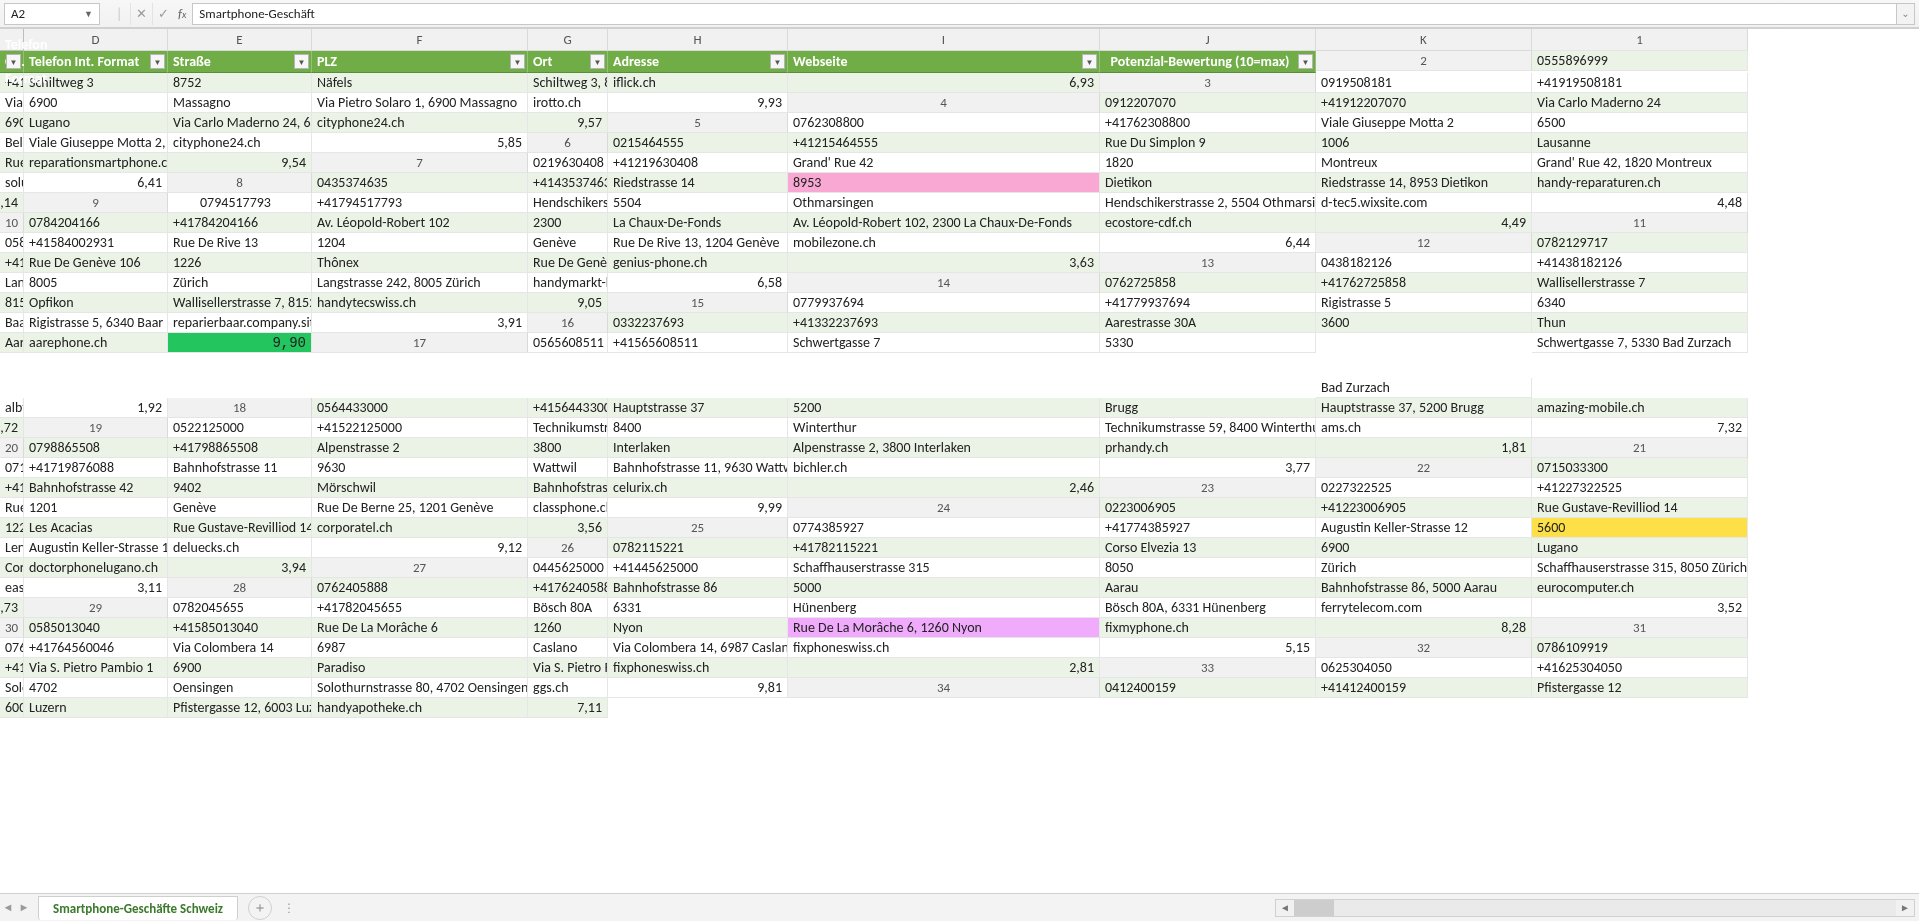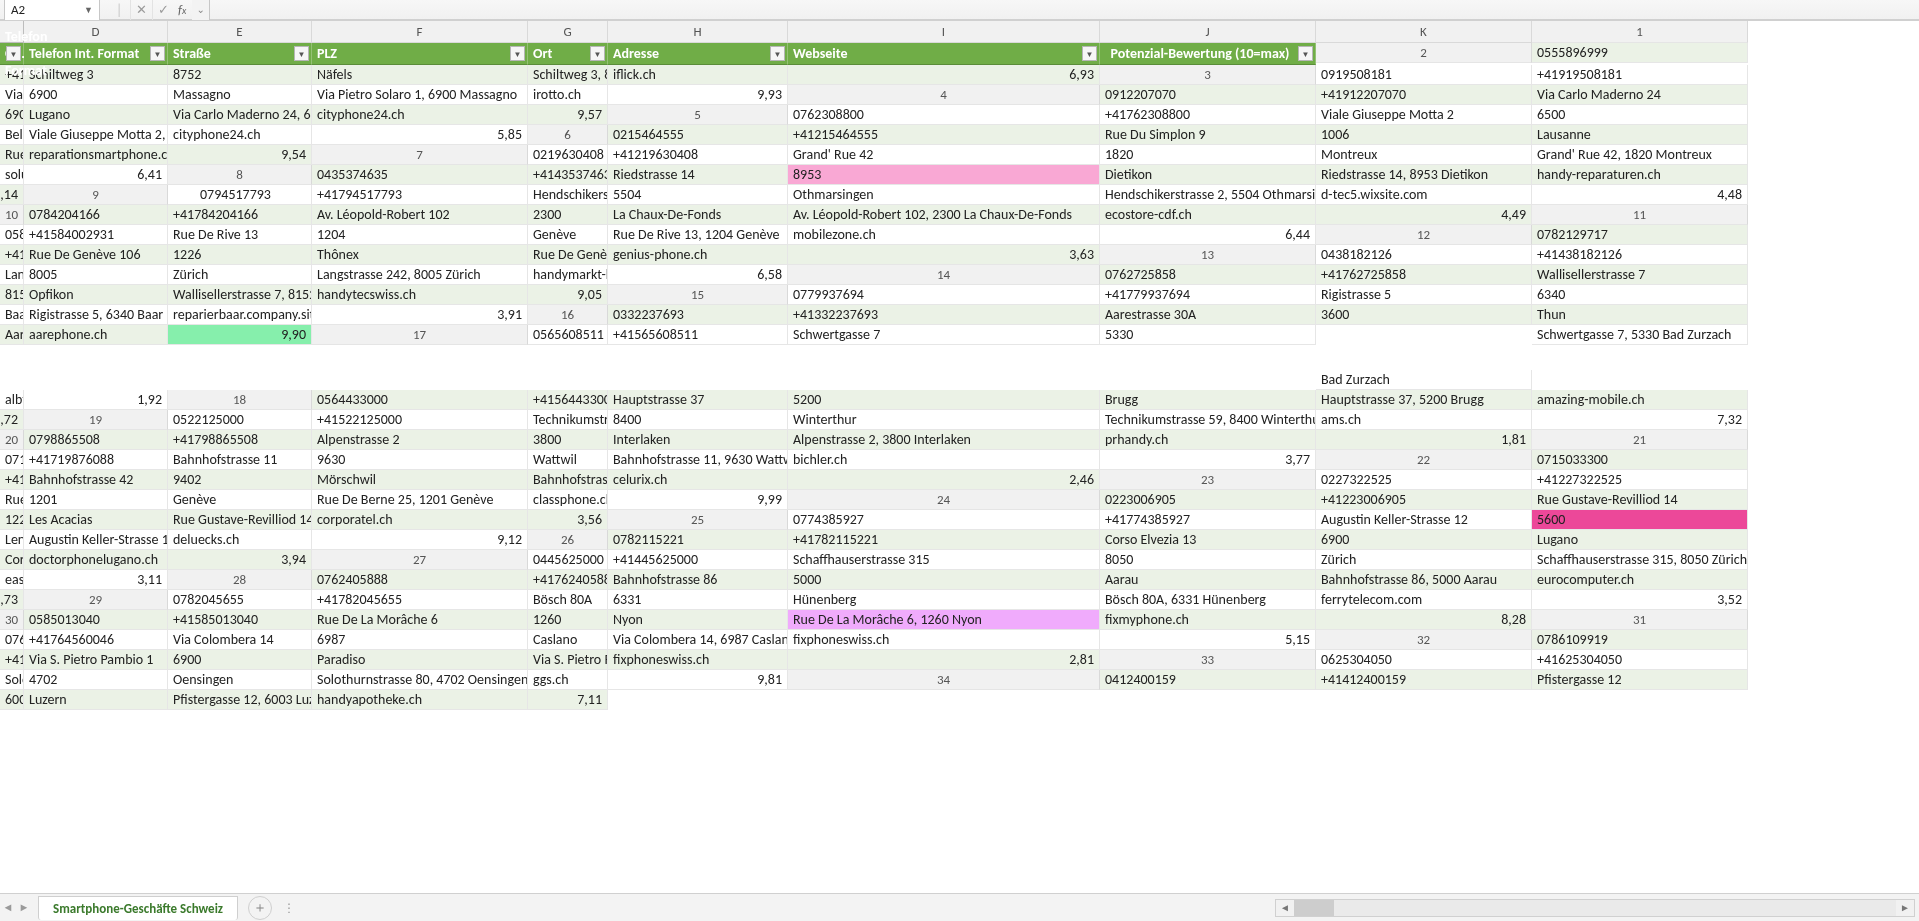--- a/index.html
+++ b/index.html
@@ -8,21 +8,21 @@
     font-family: Calibri, "Segoe UI", Arial, sans-serif;
     font-size: 14px;
     background: #ffffff;
     overflow: hidden;
     color: #222;
   }
 
   
   .formula-bar {
     display: flex; align-items: center;
-    height: 20px;
+    height: 28px;
     background: linear-gradient(#f7f7f7,#f1f1f1);
     border-bottom: 1px solid #d0d0d0;
     padding: 2px 4px;
   }
   .name-box {
     width: 96px; height: 22px;
     border: 1px solid #c7c7c7;
     background: #fff;
     display: flex; align-items: center;
     padding: 0 6px;
@@ -162,20 +162,23 @@
 <div class="formula-bar">
   <div class="name-box">
     <span>A2</span>
     <span class="dd">▼</span>
   </div>
   <div class="fx-group">
     <div class="fx-btn bar">│</div>
     <div class="fx-btn">✕</div>
     <div class="fx-btn">✓</div>
     <div class="fx-label">f<span style="font-size:10px;">x</span></div>
+  </div>
+  <div class="formula-input">
+    <span>Smartphone-Geschäft</span>
   </div>
   <div class="formula-expand">⌄</div>
 </div>
 
 <div class="grid-wrap">
   <div class="grid" id="grid">
       <div class="corner"></div>
       <div class="colhdr">D</div>
       <div class="colhdr">E</div>
       <div class="colhdr">F</div>
@@ -344,21 +347,21 @@
       <div class="cell y" style="background: rgb(255, 255, 255);">reparierbaar.company.site</div>
       <div class="cell num y" style="background: rgb(255, 255, 255);">3,91</div>
       <div class="rowhdr">16</div>
       <div class="cell x" style="background: rgb(235, 242, 230);">0332237693</div>
       <div class="cell x" style="background: rgb(235, 242, 230);">+41332237693</div>
       <div class="cell x" style="background: rgb(235, 242, 230);">Aarestrasse 30A</div>
       <div class="cell x" style="background: rgb(235, 242, 230);">3600</div>
       <div class="cell x" style="background: rgb(235, 242, 230);">Thun</div>
       <div class="cell x" style="background: rgb(235, 242, 230);">Aarestrasse 30A, 3600 Thun</div>
       <div class="cell x" style="background: rgb(235, 242, 230);">aarephone.ch</div>
-      <div class="cell num x" style="background: #86efac;">9,90</div>
+      <div class="cell num x" style="background: #22c55e; font-family: Liberation Mono, monospace;">9,90</div>
       <div class="rowhdr">17</div>
       <div class="cell y" style="background: rgb(255, 255, 255);">0565608511</div>
       <div class="cell y" style="background: rgb(255, 255, 255);">+41565608511</div>
       <div class="cell y" style="background: rgb(255, 255, 255);">Schwertgasse 7</div>
       <div class="cell y" style="background: rgb(255, 255, 255);">5330</div>
       <div class="cell y" style="background: rgb(255, 255, 255); margin-top: 45px;">Bad Zurzach</div>
       <div class="cell y" style="background: rgb(255, 255, 255);">Schwertgasse 7, 5330 Bad Zurzach</div>
       <div class="cell y" style="background: rgb(255, 255, 255);">albtech.ch</div>
       <div class="cell num y" style="background: rgb(255, 255, 255);">1,92</div>
       <div class="rowhdr">18</div>
@@ -421,21 +424,21 @@
       <div class="cell x" style="background: rgb(235, 242, 230);">Rue Gustave-Revilliod 14</div>
       <div class="cell x" style="background: rgb(235, 242, 230);">1227</div>
       <div class="cell x" style="background: rgb(235, 242, 230);">Les Acacias</div>
       <div class="cell x" style="background: rgb(235, 242, 230);">Rue Gustave-Revilliod 14, 1227 Les Acacias</div>
       <div class="cell x" style="background: rgb(235, 242, 230);">corporatel.ch</div>
       <div class="cell num x" style="background: rgb(235, 242, 230);">3,56</div>
       <div class="rowhdr">25</div>
       <div class="cell y" style="background: rgb(255, 255, 255);">0774385927</div>
       <div class="cell y" style="background: rgb(255, 255, 255);">+41774385927</div>
       <div class="cell y" style="background: rgb(255, 255, 255);">Augustin Keller-Strasse 12</div>
-      <div class="cell y" style="background: #ec4899;">5600</div>
+      <div class="cell y" style="background: #fde047;">5600</div>
       <div class="cell y" style="background: rgb(255, 255, 255);">Lenzburg</div>
       <div class="cell y" style="background: rgb(255, 255, 255);">Augustin Keller-Strasse 12, 5600 Lenzburg</div>
       <div class="cell y" style="background: rgb(255, 255, 255);">deluecks.ch</div>
       <div class="cell num y" style="background: rgb(255, 255, 255);">9,12</div>
       <div class="rowhdr">26</div>
       <div class="cell x" style="background: rgb(235, 242, 230);">0782115221</div>
       <div class="cell x" style="background: rgb(235, 242, 230);">+41782115221</div>
       <div class="cell x" style="background: rgb(235, 242, 230);">Corso Elvezia 13</div>
       <div class="cell x" style="background: rgb(235, 242, 230);">6900</div>
       <div class="cell x" style="background: rgb(235, 242, 230);">Lugano</div>

